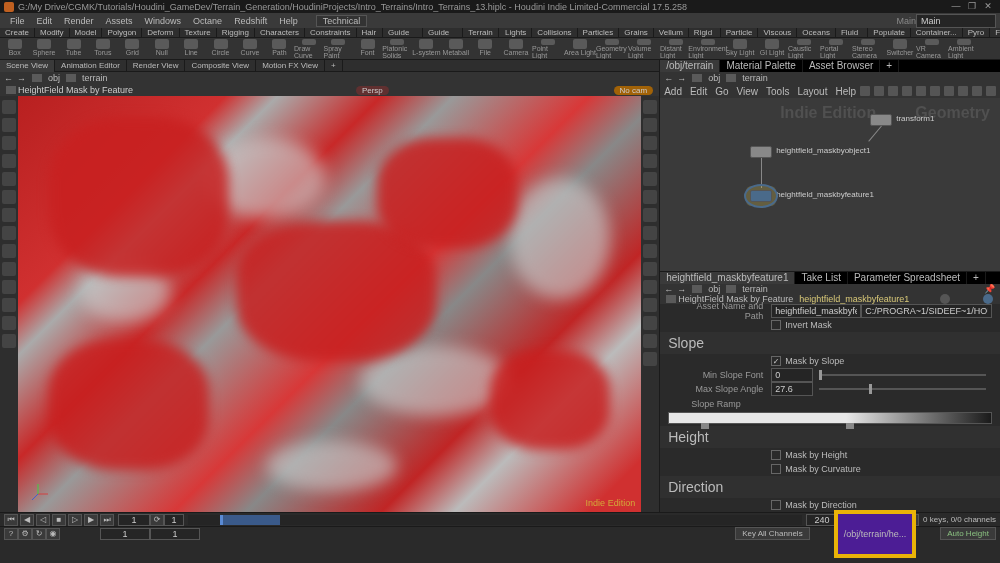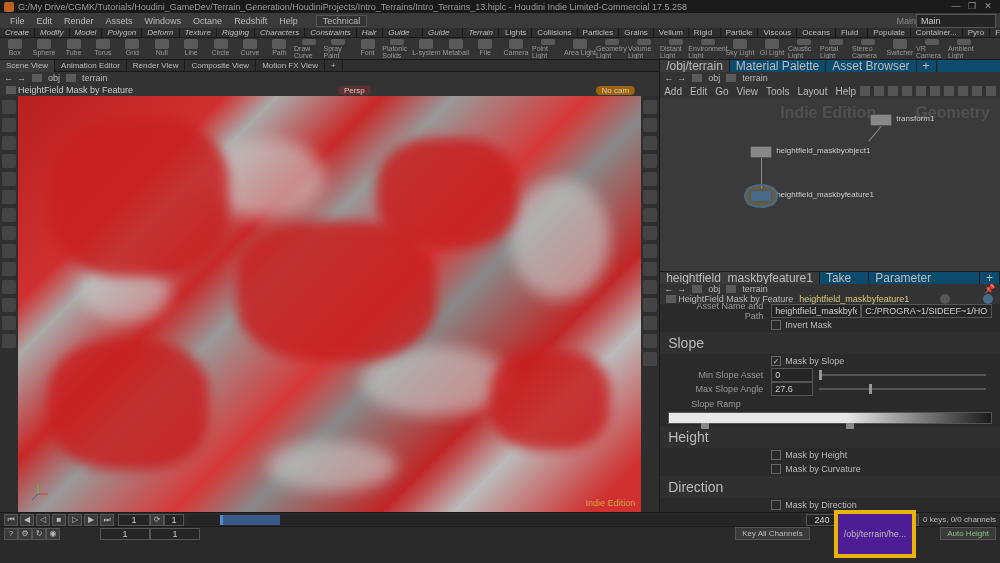--- a/index.html
+++ b/index.html
@@ -17,35 +17,35 @@
 .shelf-tool { width: 32px; height: 20px; display: flex; flex-direction: column; align-items: center; font-size: 7px; color: #999; cursor: pointer; }
 .shelf-tool .ico { width: 14px; height: 10px; background: #5a5a5a; border-radius: 2px; }
 .main { display: flex; height: 452px; }
 .left-panel { width: 665px; display: flex; flex-direction: column; background: #2a2a2a; }
 .pane-tabs { height: 12px; background: #2e2e2e; display: flex; align-items: center; font-size: 8px; border-bottom: 1px solid #1a1a1a; }
 .pane-tab { padding: 0 6px; border-right: 1px solid #1a1a1a; cursor: pointer; line-height: 12px; }
 .path-bar { height: 12px; background: #333; display: flex; align-items: center; padding: 0 4px; font-size: 9px; }
 .path-seg { padding: 0 4px; cursor: pointer; }
 .crumb-icon { width: 10px; height: 8px; background: #5a5a5a; margin: 0 2px; }
 .view-title { height: 12px; background: #333; display: flex; align-items: center; padding: 0 4px; font-size: 9px; color: #ccc; }
-.view-title .pill { background: #7a3030; border-radius: 6px; padding: 0 6px; margin-left: auto; font-size: 8px; margin-right: 20px; }
+.view-title .pill { background: #7a3030; border-radius: 6px; padding: 0 6px; margin-left: auto; font-size: 8px; margin-right: 2px; }
 .view-title .pill.orange { background: #a16207; }
 .viewport-wrap { flex: 1; display: flex; }
 .left-tools { width: 18px; background: #2e2e2e; display: flex; flex-direction: column; align-items: center; padding-top: 4px; gap: 4px; }
 .tool-btn { width: 14px; height: 14px; background: #444; border-radius: 2px; cursor: pointer; }
 .viewport { flex: 1; position: relative; background: linear-gradient(135deg, #b82020 0%, #d03030 20%, #aaa 25%, #c82828 35%, #999 42%, #d83838 55%, #888 62%, #c02525 75%, #bbb 82%, #d03030 95%); overflow: hidden; }
 .viewport-canvas { position: absolute; inset: 0; }
 .blob { position: absolute; background: #ccc; border-radius: 50%; filter: blur(8px); opacity: 0.6; }
 .redblob { position: absolute; background: #c82020; border-radius: 40%; filter: blur(6px); opacity: 0.85; }
 .watermark { position: absolute; bottom: 4px; right: 6px; font-size: 9px; color: #d4a83a; }
 .axis-gizmo { position: absolute; bottom: 8px; left: 10px; width: 20px; height: 20px; }
 .right-tools { width: 18px; background: #2e2e2e; display: flex; flex-direction: column; align-items: center; padding-top: 4px; gap: 4px; }
 .right-panel { flex: 1; display: flex; flex-direction: column; background: #2a2a2a; border-left: 1px solid #1a1a1a; }
 .net-pane { flex: 1; display: flex; flex-direction: column; border-bottom: 1px solid #1a1a1a; }
-.net-tabs { height: 12px; background: #0c4a6e; display: flex; font-size: 12px; }
+.net-tabs { height: 12px; background: #000000; display: flex; font-size: 10px; }
 .icon-row { height: 14px; background: #333; display: flex; align-items: center; justify-content: flex-end; padding: 0 4px; gap: 4px; }
 .icon-row .ibtn { width: 10px; height: 10px; background: #555; border-radius: 1px; cursor: pointer; }
 .net-canvas { flex: 1; background: #3a3a3a; position: relative; }
 .net-bg-text { position: absolute; font-size: 16px; color: #505050; font-weight: bold; }
 .node { position: absolute; display: flex; align-items: flex-start; font-size: 8px; color: #ccc; }
 .node .body { width: 22px; height: 12px; background: #888; border: 1px solid #555; border-radius: 2px; margin-right: 4px; }
 .node.selected .body { box-shadow: 0 0 0 4px rgba(200,180,80,0.3); }
 .node.ring { }
 .node.ring .ring-el { position: absolute; left: -6px; top: -6px; width: 34px; height: 24px; border: 2px solid #4a6a8a; border-radius: 50%; }
 .wire { position: absolute; width: 1px; background: #888; }
@@ -97,21 +97,21 @@
   <span class="item">Redshift</span>
   <span class="item">Help</span>
   <span style="margin-left:12px;padding:0 6px;background:#333;border:1px solid #555;">Technical</span>
   <div class="right-group">
     <span style="color:#888;">Main</span>
     <input class="main-input" value="Main" style="">
   </div>
 </div>
 
 <div class="shelf-tabs">
-  <div style="display:flex;width:500px;overflow:hidden;font-style:italic;">
+  <div style="display:flex;width:500px;overflow:hidden;">
     <span class="shelf-tab">Create</span>
     <span class="shelf-tab">Modify</span>
     <span class="shelf-tab">Model</span>
     <span class="shelf-tab">Polygon</span>
     <span class="shelf-tab">Deform</span>
     <span class="shelf-tab">Texture</span>
     <span class="shelf-tab">Rigging</span>
     <span class="shelf-tab">Characters</span>
     <span class="shelf-tab">Constraints</span>
     <span class="shelf-tab">Hair Utils</span>
@@ -451,21 +451,21 @@
         <span class="checkbox"></span>
         <span>Invert Mask</span>
       </div>
       <div class="section-head">Slope</div>
       <div class="parm-row">
         <span class="parm-label"></span>
         <span class="checkbox checked"></span>
         <span>Mask by Slope</span>
       </div>
       <div class="parm-row">
-        <span class="parm-label">Min Slope Asset</span>
+        <span class="parm-label">Min Slope Font</span>
         <input class="parm-input" value="0" style="">
         <div class="slider">
             <div class="handle" style="left:0%;"></div>
           </div>
       </div>
       <div class="parm-row">
         <span class="parm-label">Max Slope Angle</span>
         <input class="parm-input" value="27.6" style="">
         <div class="slider">
             <div class="handle" style="left:30%;"></div>

